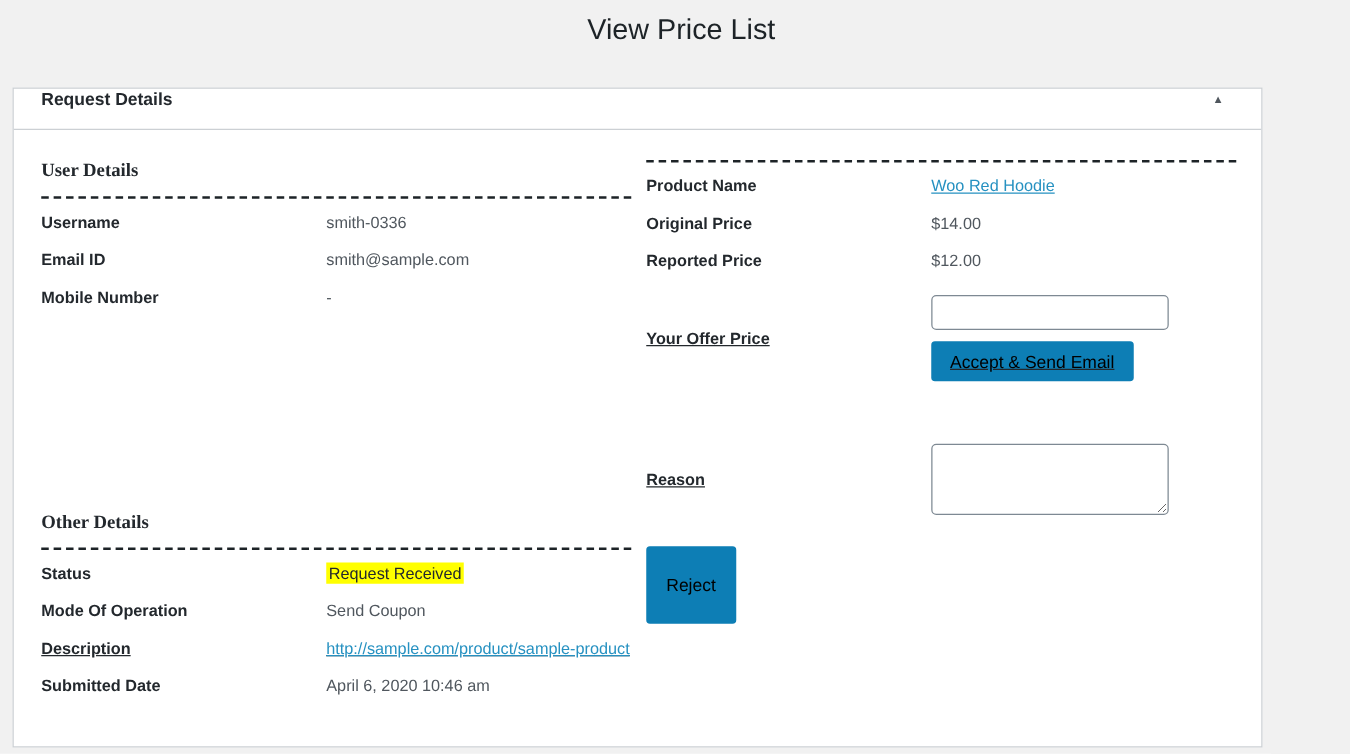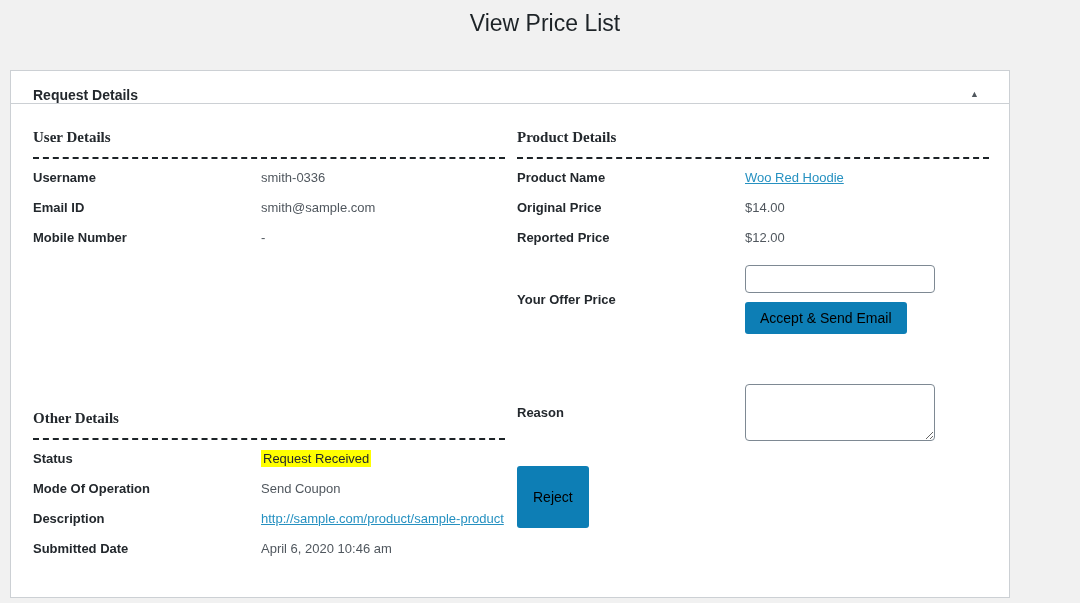--- a/index.html
+++ b/index.html
@@ -19,21 +19,21 @@
   }
   .panel {
     position: absolute; left: 10px; top: 70px;
     width: 1000px; height: 528px;
     background: #fff;
     border: 1px solid #ccd0d4;
   }
   .panel-header {
     height: 33px;
     border-bottom: 1px solid #ccd0d4;
-    display: flex; align-items: flex-end; justify-content: space-between;
+    display: flex; align-items: flex-start; justify-content: space-between;
     padding: 0 26px 0 22px;
     gap: 48px;
   }
   .panel-title { font-size: 14px; font-weight: bold; color: #23282d; }
   .panel-toggle {
     background: none; border: none; cursor: pointer;
     font-size: 9px; color: #50575e; padding: 4px; line-height: 1;
   }
   .panel-body { position: relative; height: 493px; }
   .col { position: absolute; top: 24px; width: 472px; }
@@ -47,21 +47,21 @@
   .dashed-divider {
     border: none; border-top: 2px dashed #1d2327;
     margin: 0 0 4px; height: 0;
   }
   .row { display: flex; padding: 7px 0; font-size: 13px; line-height: 16px; }
   .row .label { width: 228px; flex-shrink: 0; font-weight: bold; color: #23282d; }
   .row .value { color: #50575e; word-break: break-word; }
   .other-details-heading { margin-top: 156px; }
   a.link { color: #2691c1; text-decoration: underline; }
   .highlight { background: #ffff00; color: #23282d; padding: 1px 2px; }
-  .row-center { align-items: center; }
+  .row-center { align-items: center; text-decoration: underline; }
   .field-group { display: flex; flex-direction: column; }
   .text-input {
     width: 190px; height: 28px;
     border: 1px solid #7e8993; border-radius: 4px;
     background: #fff; padding: 0 8px; font-size: 13px;
     font-family: "Liberation Sans", sans-serif;
   }
   .offer-row { margin-top: 5px; }
   .btn-primary {
     margin-top: 9px;
@@ -126,21 +126,20 @@
         <span class="label">Description</span>
         <span class="value"><a href="#" class="link">http://sample.com/product/sample-product</a></span>
       </div>
       <div class="row">
         <span class="label">Submitted Date</span>
         <span class="value">April 6, 2020 10:46 am</span>
       </div>
     </div>
 
     <div class="col col-right">
-      <h3 class="section-heading">Product Details</h3>
       <hr class="dashed-divider">
 
       <div class="row">
         <span class="label">Product Name</span>
         <span class="value"><a href="#" class="link">Woo Red Hoodie</a></span>
       </div>
       <div class="row">
         <span class="label">Original Price</span>
         <span class="value">$14.00</span>
       </div>

